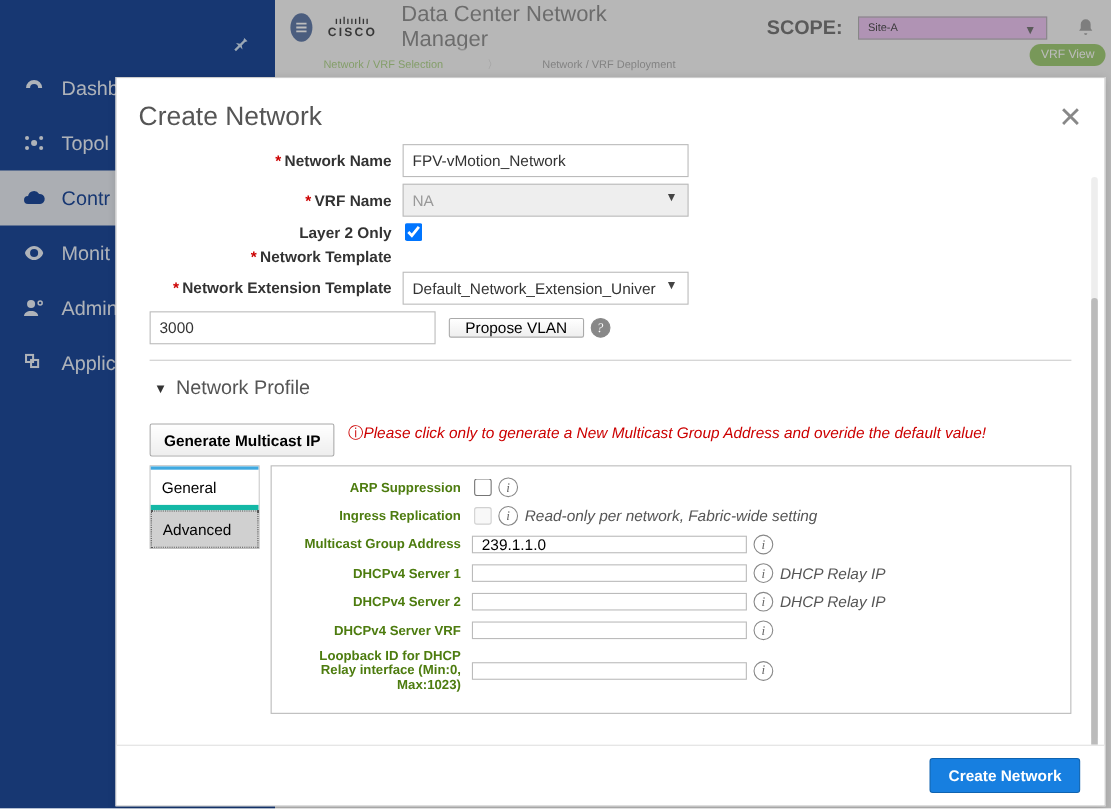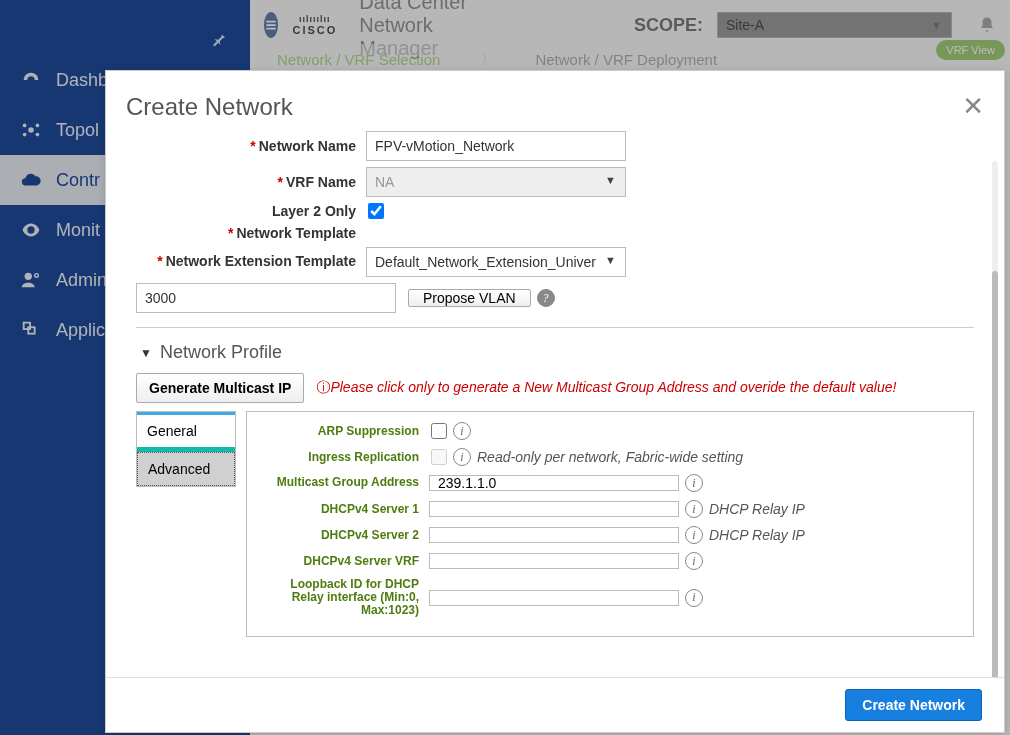--- a/index.html
+++ b/index.html
@@ -12,23 +12,23 @@
   .sidebar-item.active { background: #e5e9ef; color: #1f4a99; }
   .sidebar .icon { width: 22px; height: 22px; display: inline-flex; align-items: center; justify-content: center; }
 
   
   .topbar { position: absolute; left: 250px; right: 0; top: 0; height: 50px; background: #f3f3f3; display: flex; align-items: center; padding: 0 14px; gap: 14px; filter: grayscale(0.2) opacity(0.7);}
   .topbar .menu-burger { width: 26px; height: 26px; border-radius: 50%; background: #1f4a99; color: #fff; display: inline-flex; align-items: center; justify-content: center; }
   .cisco-logo { font-size: 11px; letter-spacing: 2px; font-weight: bold; text-align:center; }
   .cisco-bars { letter-spacing:1px; font-size:9px; }
   .app-title { font-size: 20px; color: #666; margin-left: 8px; }
   .scope-label { margin-left: 110px; font-weight: bold; color:#444; font-size:18px;}
-  .scope-select { border:1px solid #999; background:#737373; padding:4px 44px 4px 8px; font-size:14px;}
+  .scope-select { border:1px solid #999; background:#f0abfc; padding:4px 30px 4px 8px; font-size:10px;}
   .bell-icon { color:#888; margin-left:12px;}
-  .breadcrumbs { position:absolute; left:257px; top:44px; right:0; height:30px; background:#f3f3f3; display:flex; align-items:center; padding:0 20px; gap:40px; font-size:15px; filter:opacity(0.5);}
+  .breadcrumbs { position:absolute; left:274px; top:44px; right:0; height:30px; background:#f3f3f3; display:flex; align-items:center; padding:0 20px; gap:40px; font-size:10px; filter:opacity(0.5);}
   .breadcrumbs .step1 { color:#6ab023;}
   .breadcrumbs .step2 { color:#666;}
   .vrf-view-btn { position:absolute; right:5px; top:40px; background:#6ab023; color:#fff; border-radius:12px; font-size:11px; padding:4px 10px; filter:opacity(0.6);}
 
   
   .modal-backdrop { position:absolute; left:105px; top:70px; right:5px; bottom:2px; background:#fff; border:1px solid #ccc; box-shadow:0 2px 8px rgba(0,0,0,0.15); }
   .modal-header { padding:20px 20px 10px 20px; display:flex; justify-content:space-between; align-items:center;}
   .modal-title { font-size:24px; color:#555;}
   .modal-close { font-size:26px; color:#888; cursor:pointer;}
 
@@ -43,21 +43,21 @@
   .chk { width:16px; height:16px; margin-left:2px;}
   .propose-btn { margin-left:12px; height:18px; padding:0 14px; border:1px solid #aaa; background:linear-gradient(#fff,#eee); font-size:14px; cursor:pointer; border-radius:2px;}
   .info-icon { display:inline-flex; width:18px; height:18px; border:1px solid #888; border-radius:50%; font-style:italic; font-size:12px; color:#666; align-items:center; justify-content:center; margin-left:6px; font-family: Georgia, serif;}
 
   .hr { border-top:1px solid #ccc; margin:14px 0;}
   .section-title { display:flex; align-items:center; gap:8px; font-size:18px; color:#555; margin:6px 0 10px 4px;}
   .section-caret { font-size:12px; color:#333;}
 
   .profile-area { display:flex; gap:10px; align-items:flex-start;}
   .gen-btn-row { display:flex; align-items:center; gap:12px; margin-bottom:8px;}
-  .gen-btn { height:30px; padding:0 12px; border:1px solid #aaa; background:linear-gradient(#fff,#eee); font-size:14px; font-weight:bold; cursor:pointer; border-radius:2px;}
+  .gen-btn { height:30px; padding:0 12px; border:1px solid #aaa; background:linear-gradient(#fff,#eee); font-size:14px; font-weight:bold; cursor:pointer; border-radius:2px;margin-top:12px;}
   .multicast-note { color:#c00; font-style:italic; font-size:14px;}
   .tabs { width:100px; border:1px solid #bbb;}
   .tab { padding:8px 10px; font-size:14px; border-bottom:5px solid #14b8a6; cursor:pointer;}
   .tab.general { background:#fff;}
   .tab.advanced { background:#d0d0d0; border:1px dotted #555;}
   .tabs .tab:first-child { border-top:3px solid #3fa9e0;}
   .tab-panel { flex:1; border:1px solid #bbb; padding:10px 12px;}
 
   .profile-row { display:flex; align-items:center; margin-bottom:8px;}
   .profile-label { width:170px; text-align:right; font-size:12px; font-weight:bold; color:#4d7c0f; padding-right:10px;}

